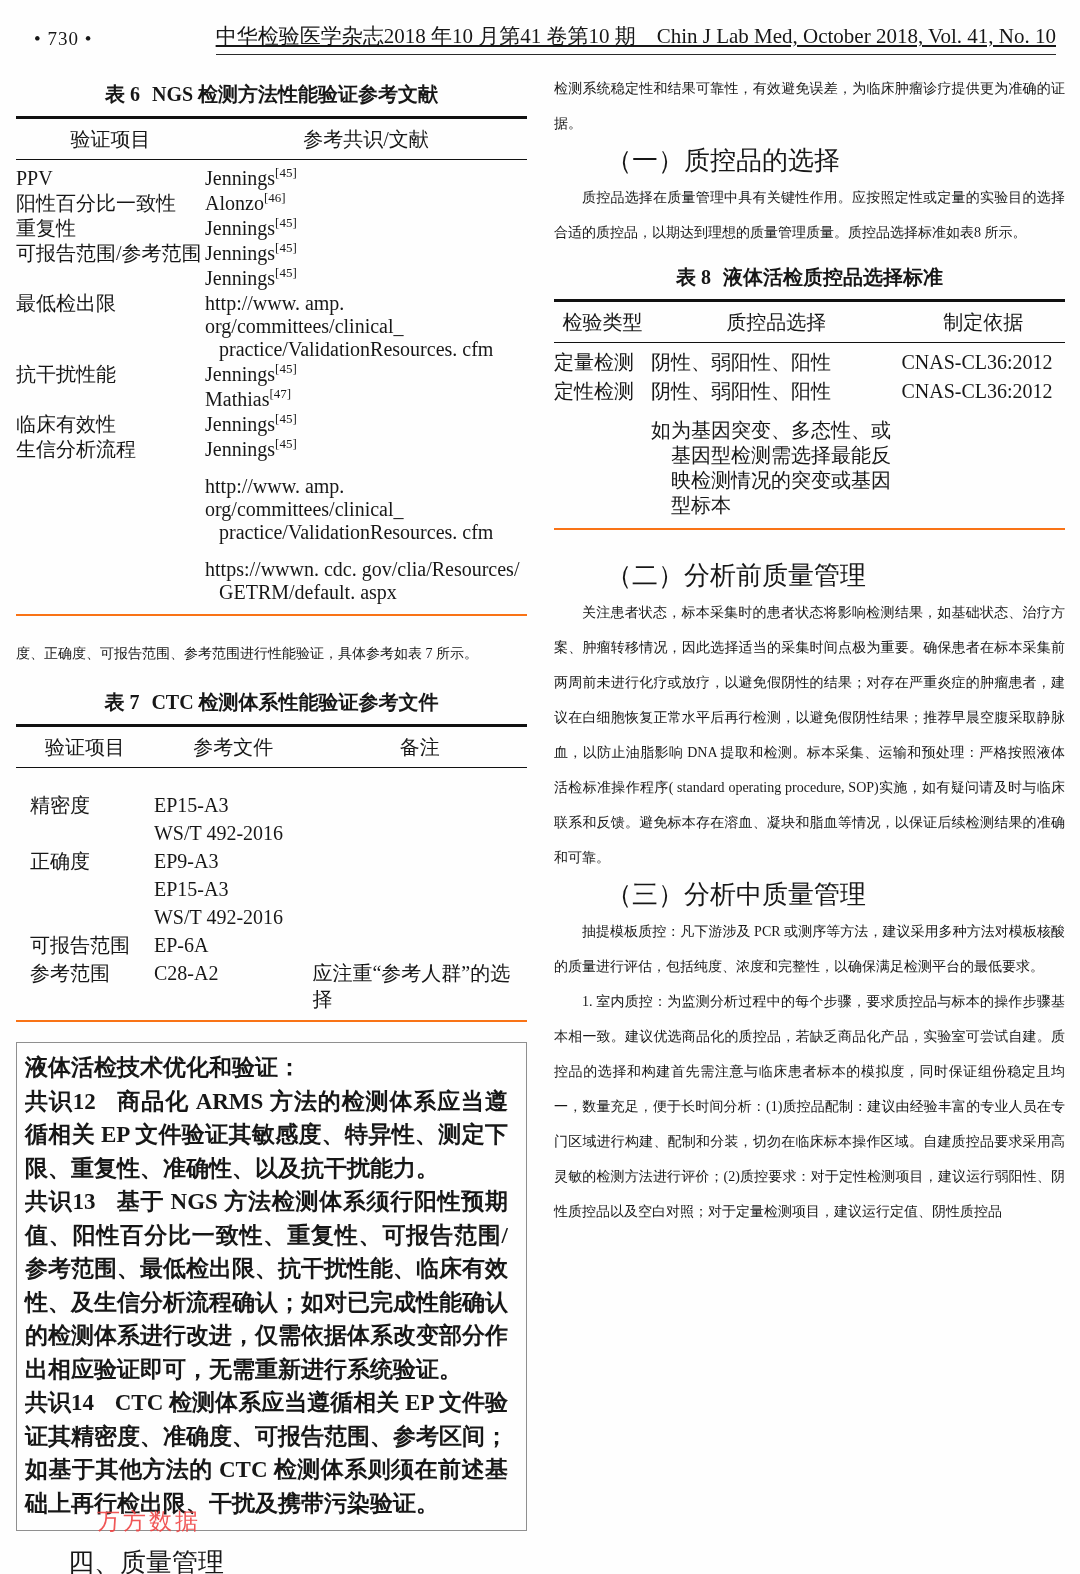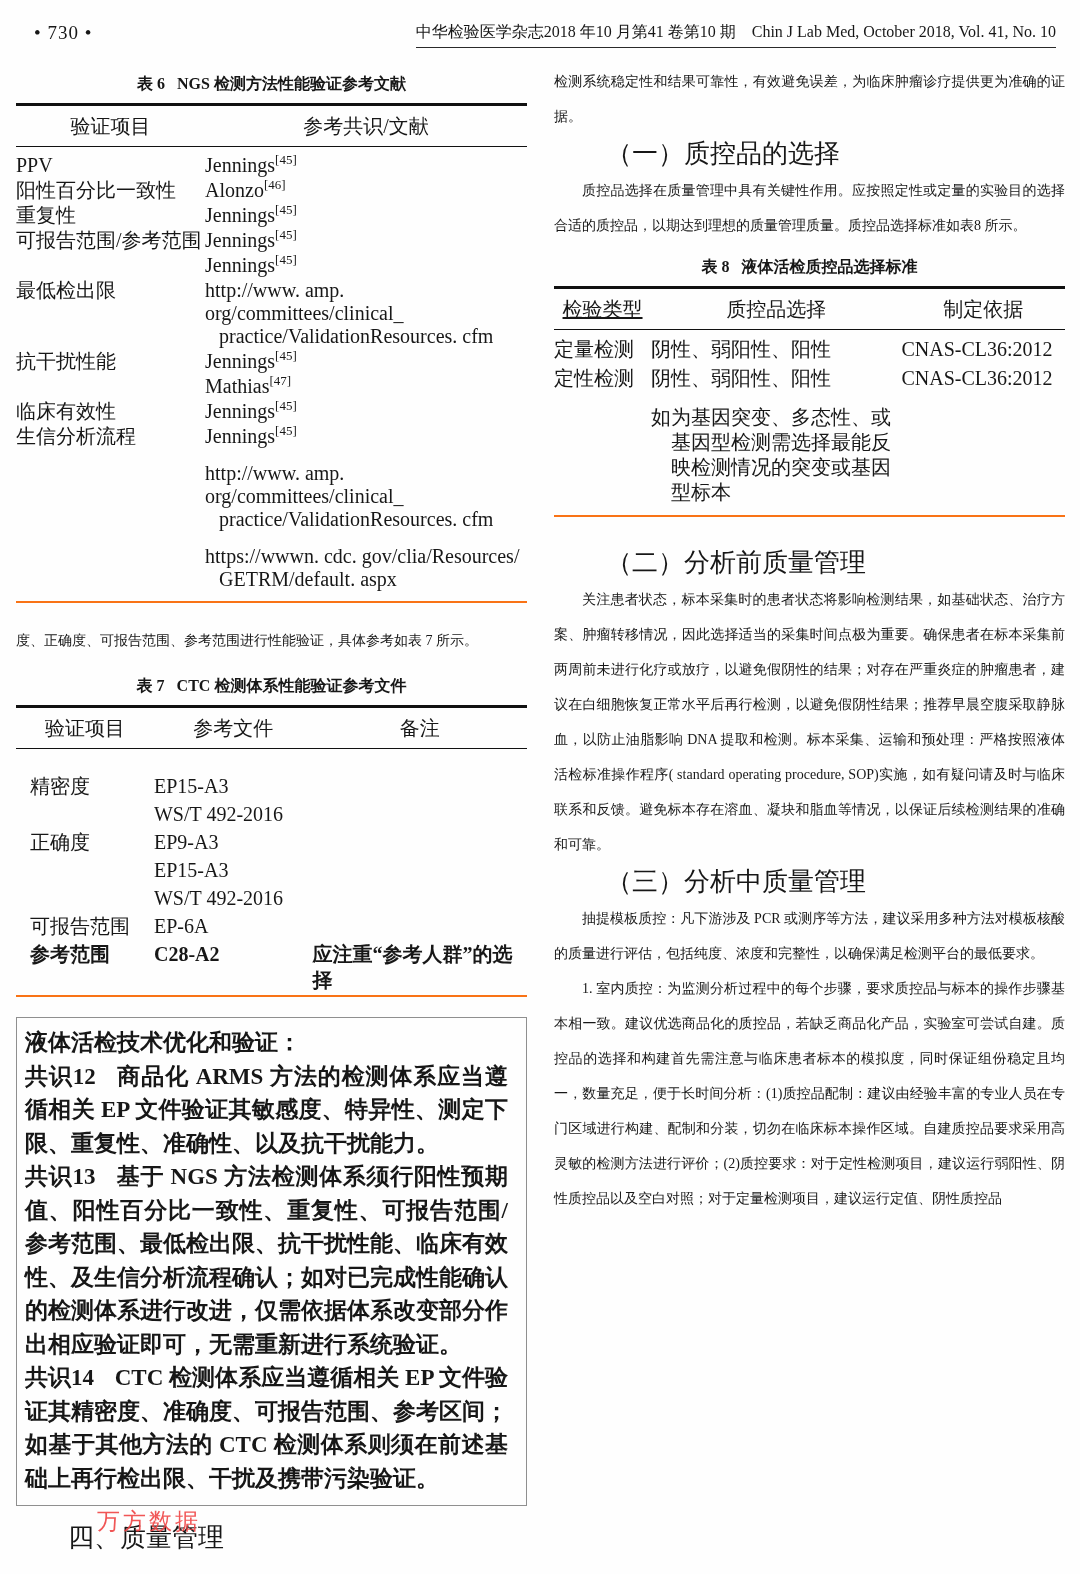--- a/index.html
+++ b/index.html
@@ -10,30 +10,31 @@
     height: 1574px;
     margin: 0 auto;
     background: #fefefe;
     font-family: "Liberation Serif", "DejaVu Serif", serif;
     color: #171717;
     overflow: hidden;
   }
   
   .runhead {
     display: flex;
-    align-items: flex-start;
+    align-items: center;
     padding: 22px 24px 0 34px;
   }
   .pagenum { font-size: 19px; letter-spacing: 1px; }
   .journal {
     margin-left: auto;
-    font-size: 16px;
+    font-size: 21px;
     padding-bottom: 4px;
     border-bottom: 1.5px solid #2a2a2a;
     white-space: nowrap;
+    text-decoration: underline;
   }
   
   .cols {
     display: flex;
     gap: 27px;
     padding: 16px 15px 0 16px;
   }
   .col { width: 511px; }
   
   .para {
@@ -44,21 +45,21 @@
   .indent { text-indent: 2em; }
   .h-sub {
     font-size: 26px;
     line-height: 35px;
     text-indent: 2em;
     margin: 2px 0;
   }
   
   .tbl-caption {
     text-align: center;
-    font-size: 16px;
+    font-size: 20px;
     font-weight: bold;
     margin: 10px 0 8px 0;
   }
   .tbl-caption .cap-label { margin-right: 12px; }
   table {
     width: 100%;
     border-collapse: collapse;
     border-top: 3px solid #111;
     border-bottom: 2px solid #f97316;
     font-size: 20px;
@@ -80,22 +81,22 @@
   .t6 tbody tr:first-child td { padding-top: 7px; }
   .t6 tbody tr:last-child td { padding-bottom: 10px; }
   .gap-above td { padding-top: 13px; }
   .url-l2 { padding-left: 14px; }
   sup { font-size: 13px; line-height: 0; }
   .t7 .c1 { width: 27%; }
   .t7 .c2 { width: 31%; }
   .t7 .c3 { width: 42%; }
   .t7 td { line-height: 26px; }
   .t7 tbody tr:first-child td { padding-top: 24px; }
-  .t7 tbody tr:last-child td { padding-bottom: 2px; font-weight: bold; }
-  .t8 .c1 { width: 19%; text-decoration: underline; }
+  .t7 tbody tr:last-child td { padding-bottom: 8px; }
+  .t8 .c1 { width: 19%; }
   .t8 .c2 { width: 49%; }
   .t8 .c3 { width: 32%; }
   .t8 td { line-height: 25px; padding: 2px 0; }
   .t8 tbody tr:first-child td { padding-top: 7px; }
   .t8 .note-cell {
     padding: 12px 10px 10px 1em;
     text-indent: -1em;
   }
   
   .consensus-box {

